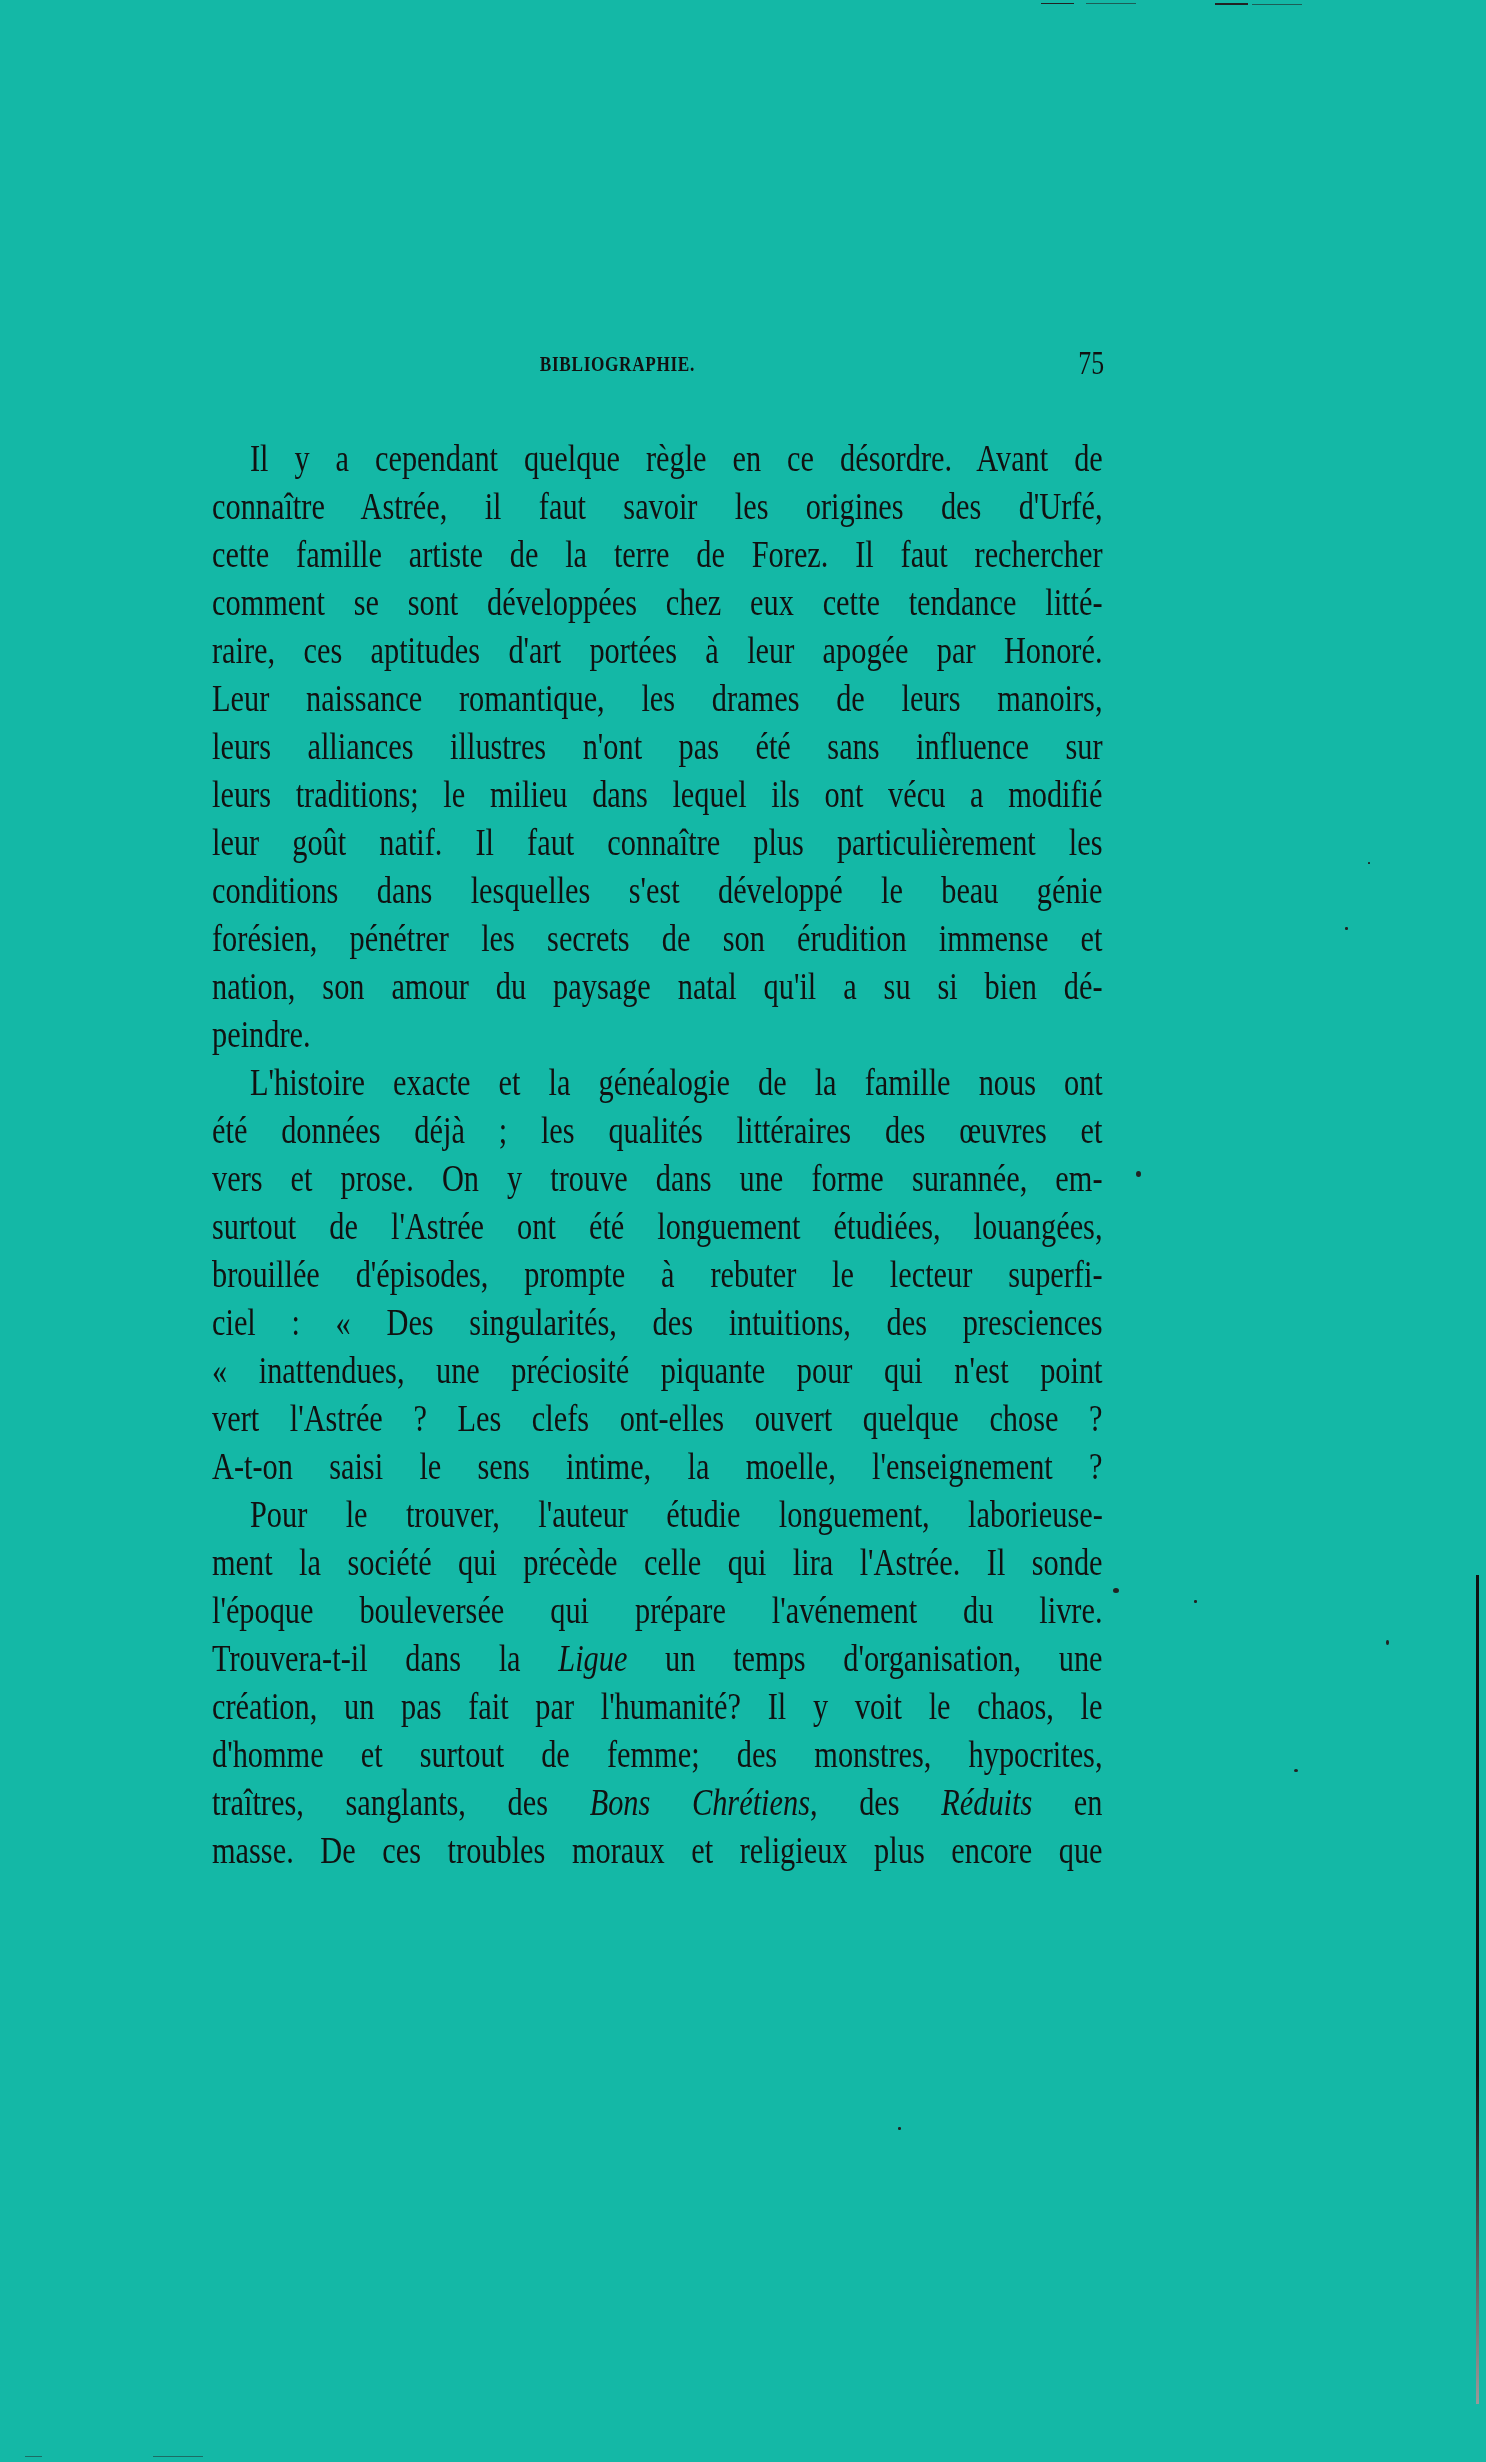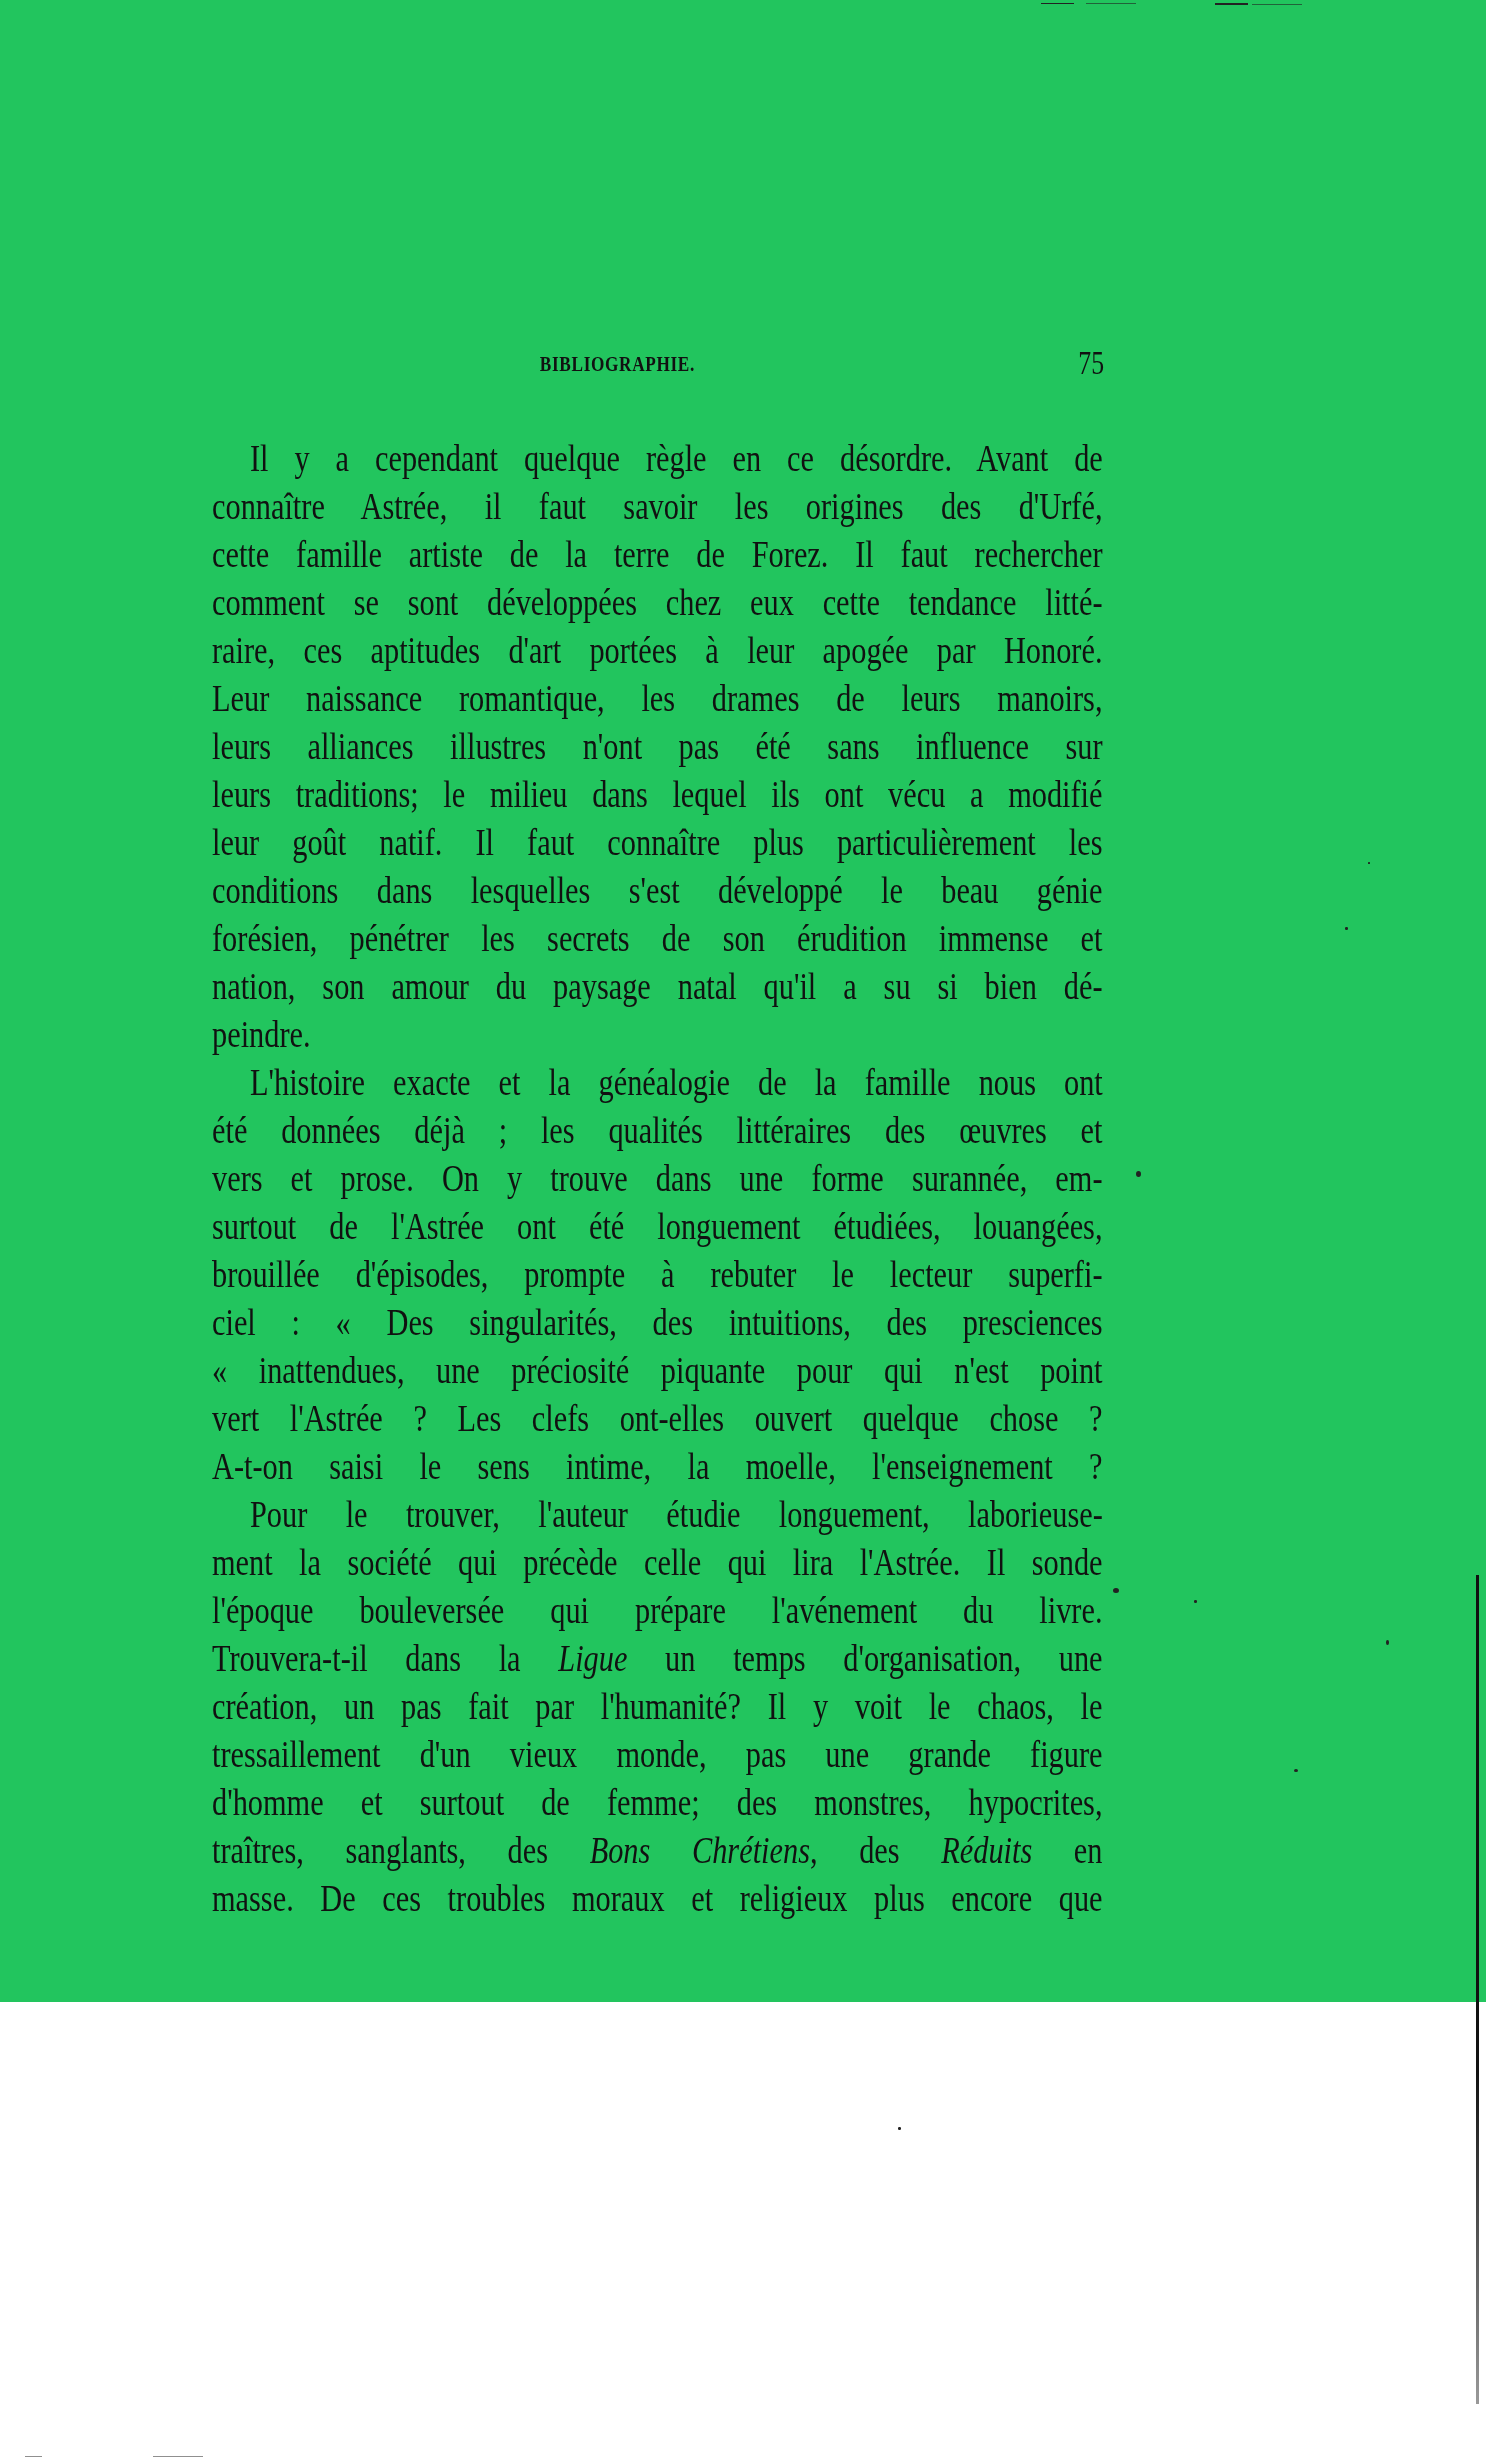--- a/index.html
+++ b/index.html
@@ -13,22 +13,22 @@
       position: relative;
       overflow: hidden;
       font-family: "Liberation Serif", "DejaVu Serif", serif;
       color: #111111;
     }
     .page {
       position: absolute;
       left: 0;
       top: 0;
       width: 1487px;
-      height: 2002px;
-      background: #22c55e;
+      height: 2462px;
+      background: #14b8a6;
     }
     
     .running-head {
       position: absolute;
       left: 212px;
       top: 345px;
       width: 892px;
       height: 33px;
     }
     .running-title {
@@ -198,23 +198,20 @@
         <span class="inner">ment la société qui précède celle qui lira l'Astrée. Il sonde</span>
       </span>
     <span class="line">
         <span class="inner">l'époque bouleversée qui prépare l'avénement du livre.</span>
       </span>
     <span class="line">
         <span class="inner"><span>Trouvera-t-il dans la </span><em>Ligue</em><span> un temps d'organisation, une</span></span>
       </span>
     <span class="line">
         <span class="inner">création, un pas fait par l'humanité? Il y voit le chaos, le</span>
-      </span>
-    <span class="line">
-        <span class="inner">tressaillement d'un vieux monde, pas une grande figure</span>
       </span>
     <span class="line">
         <span class="inner">d'homme et surtout de femme; des monstres, hypocrites,</span>
       </span>
     <span class="line">
         <span class="inner"><span>traîtres, sanglants, des </span><em>Bons Chrétiens</em><span>, des </span><em>Réduits</em><span> en</span></span>
       </span>
     <span class="line">
         <span class="inner">masse. De ces troubles moraux et religieux plus encore que</span>
       </span>

